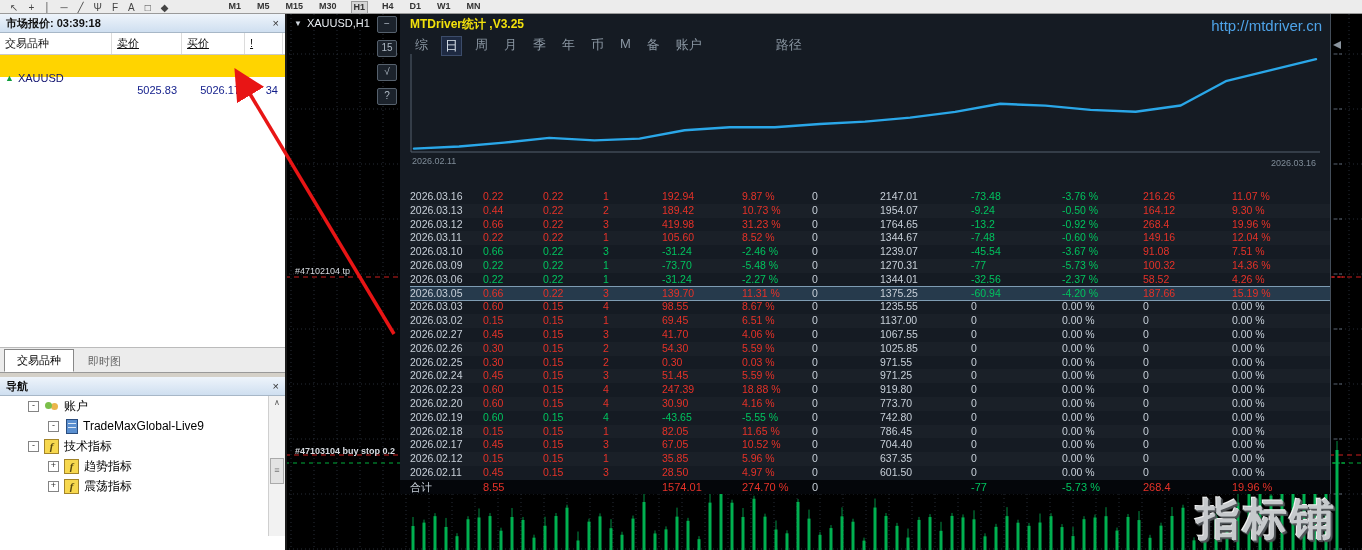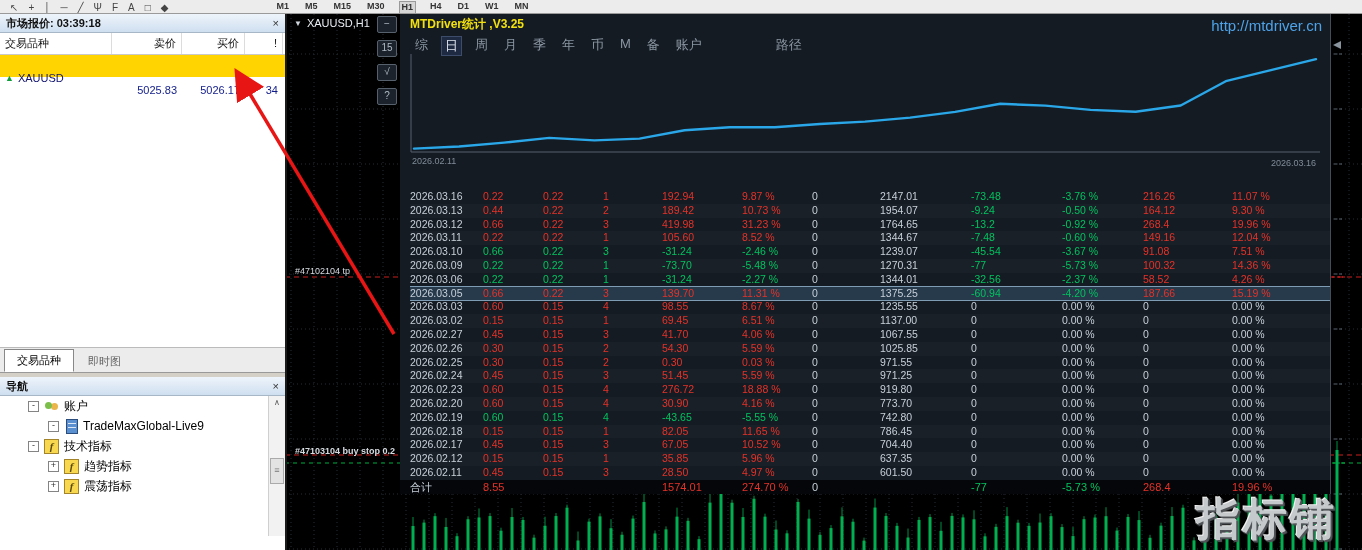--- a/index.html
+++ b/index.html
@@ -3,21 +3,21 @@
 <meta charset="utf-8">
 <style>
   html,body{margin:0;padding:0;background:#000;}
   #app{position:relative;width:1362px;height:550px;overflow:hidden;
        font-family:"Liberation Sans","DejaVu Sans",sans-serif;background:#000;}
   
   #toolbar{position:absolute;left:0;top:0;width:1362px;height:13px;background:#ececec;
            border-bottom:1px solid #9a9a9a;z-index:6;display:flex;align-items:flex-end;overflow:hidden;}
   #tools{display:flex;gap:10px;padding-left:10px;color:#444;font-size:10px;line-height:11px;}
   #tools .tool{cursor:pointer;}
-  #tfs{display:flex;gap:12px;margin-left:106px;color:#333;font-size:9px;font-weight:bold;line-height:11px;}
+  #tfs{display:flex;gap:12px;margin-left:58px;color:#333;font-size:9px;font-weight:bold;line-height:11px;}
   .tf{padding:0 2px;cursor:pointer;}
   .tf.active{background:#d6d6d6;border:1px solid #9a9a9a;border-bottom:none;}
   
   #bgsvg{position:absolute;left:285px;top:14px;z-index:1;}
   #chartlbl{position:absolute;left:294px;top:17px;z-index:4;color:#e9edf2;font-size:11px;display:flex;gap:5px;align-items:center;}
   #chartlbl .chev{color:#cfd6dd;font-size:8px;}
   #sidebtns{position:absolute;left:377px;top:16px;z-index:4;display:flex;flex-direction:column;gap:7px;}
   .sbtn{width:18px;height:15px;background:#1b222b;border:1px solid #56616d;color:#aeb9c4;
         font-size:10px;line-height:14px;text-align:center;border-radius:2px;cursor:pointer;}
   .orderlbl{position:absolute;z-index:4;color:#d6dbe0;font-size:9px;white-space:nowrap;}
@@ -47,21 +47,21 @@
   .c-red{color:#e63228;} .c-green{color:#00c35e;} .c-dim{color:#c7cfd8;}
   
   #sidebar{position:absolute;left:0;top:14px;width:285px;height:536px;background:#fff;z-index:5;
            border-right:2px solid #1a1a1a;}
   .paneltitle{height:18px;background:linear-gradient(#eef4fb,#cfdff0);border-bottom:1px solid #a7b7c7;
               color:#111;font-size:11px;font-weight:bold;line-height:18px;padding-left:6px;position:relative;}
   .paneltitle .x{position:absolute;right:6px;top:0;font-size:11px;color:#333;cursor:pointer;font-weight:normal;}
   #mwhead{display:grid;grid-template-columns:112px 70px 63px 38px;height:21px;background:#fff;
           border-bottom:1px solid #c9c9c9;font-size:11px;color:#111;line-height:21px;}
   #mwhead .hc{border-right:1px solid #dcdcdc;padding:0 5px;}
-  #mwhead .r{text-align:right;}
+  #mwhead .r{text-align:left;text-decoration:underline;}
   #mwrow{display:grid;grid-template-columns:112px 70px 63px 38px;height:22px;background:#ffd400;
          font-size:11px;line-height:22px;color:#101c8a;cursor:pointer;}
   #mwrow .cell{padding:0 5px;}
   #mwrow .r{text-align:right;margin-top:24px;}
   #mwrow .sym{display:flex;align-items:center;gap:4px;color:#10126e;}
   .uparrow{color:#0f9e3c;font-size:9px;}
   #mwempty{height:270px;background:#fff;}
   #mwtabs{height:24px;background:#ececec;border-top:1px solid #bbb;display:flex;align-items:flex-end;
           padding-left:4px;gap:2px;border-bottom:1px solid #999;}
   .mtab{font-size:11px;padding:3px 12px;color:#666;cursor:pointer;}
@@ -603,21 +603,21 @@
           <div class="c-dim">0</div>
           <div class="c-dim">0.00 %</div>
           <div class="c-dim">0</div>
           <div class="c-dim">0.00 %</div>
         </div>
         <div class="trow grid12">
           <div class="c-dim">2026.02.23</div>
           <div class="c-red">0.60</div>
           <div class="c-red">0.15</div>
           <div class="c-red">4</div>
-          <div class="c-red">276.72</div>
+          <div class="c-red">247.39</div>
           <div class="c-red">18.88 %</div>
           <div class="c-dim">0</div>
           <div class="c-dim">919.80</div>
           <div class="c-dim">0</div>
           <div class="c-dim">0.00 %</div>
           <div class="c-dim">0</div>
           <div class="c-dim">0.00 %</div>
         </div>
         <div class="trow grid12">
           <div class="c-dim">2026.02.20</div>

